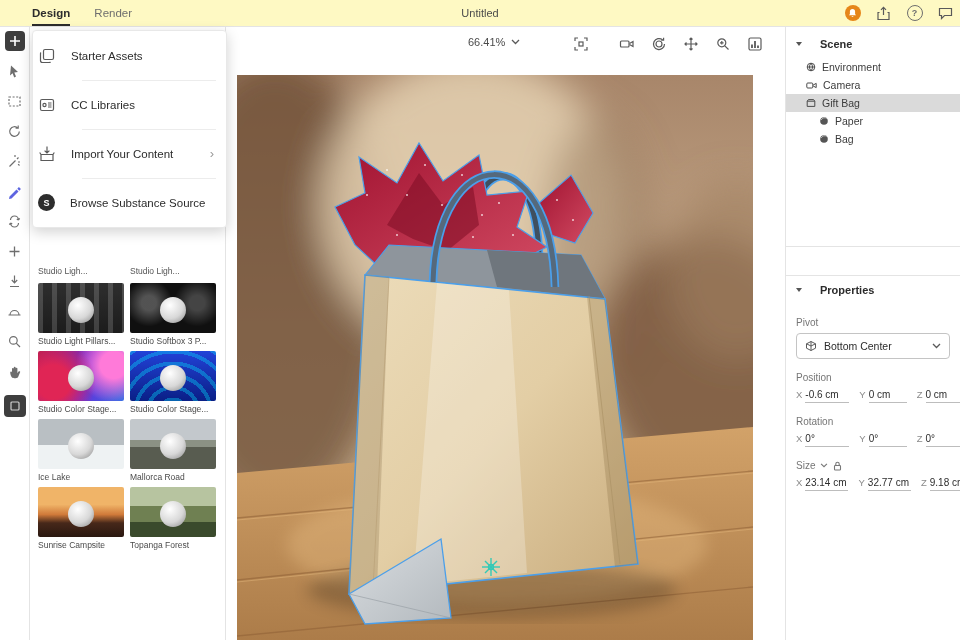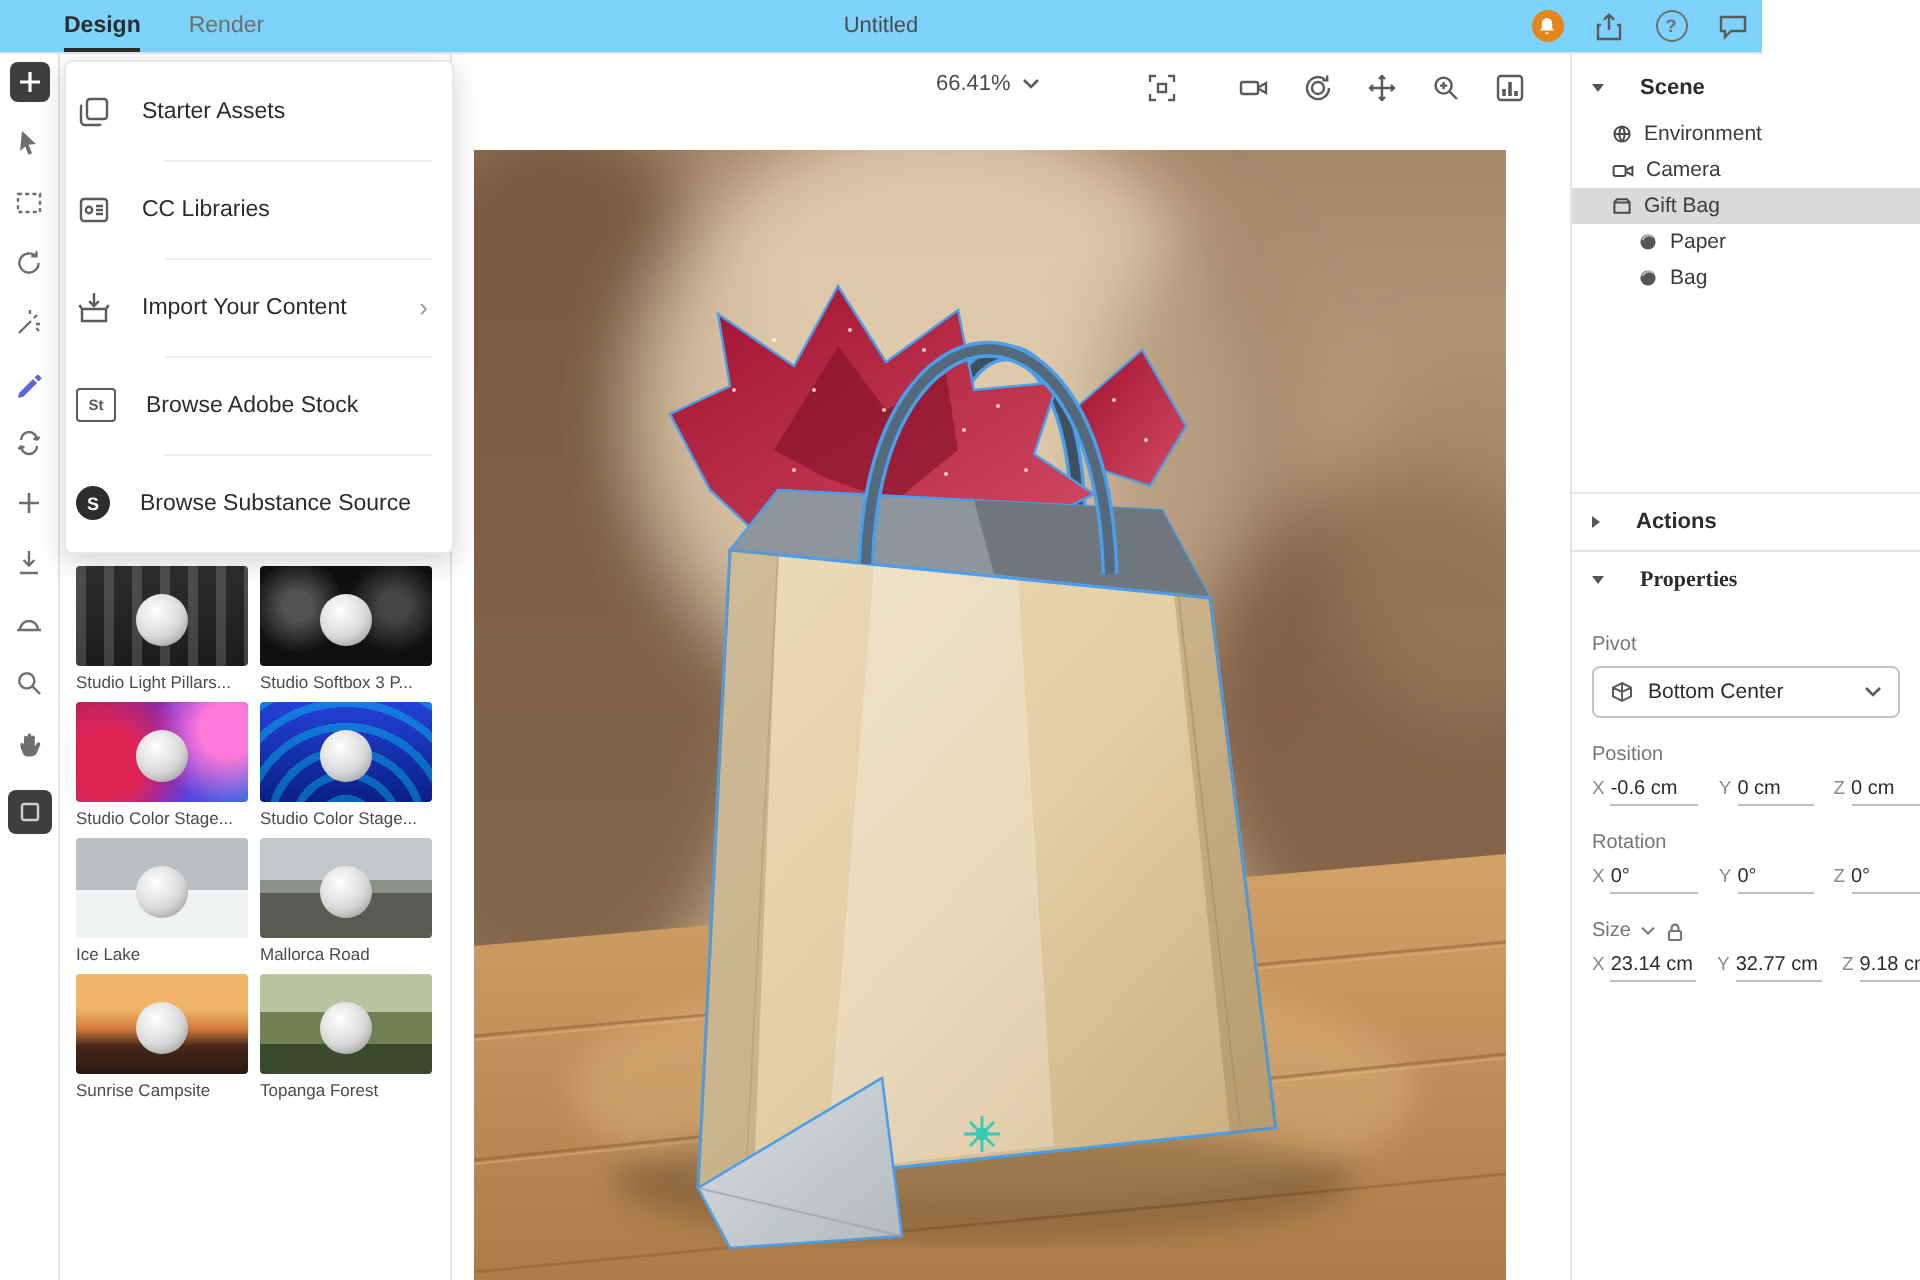--- a/index.html
+++ b/index.html
@@ -1,19 +1,19 @@
 <!DOCTYPE html>
 <html><head>
 <meta charset="utf-8">
 <style>
   html,body{margin:0;padding:0;background:#fff;font-family:"Liberation Sans",sans-serif;-webkit-font-smoothing:antialiased;}
   #stage{position:relative;width:960px;height:640px;overflow:hidden;background:#fff;color:#2c2c2c;}
   svg{display:block}
   
-  #topbar{position:absolute;left:0;top:0;width:881px;height:26px;background:#7dd3fc;border-bottom:1px solid #e4e4e4;z-index:30;}
+  #topbar{position:absolute;left:0;top:0;width:960px;height:26px;background:#fef9c3;border-bottom:1px solid #e4e4e4;z-index:30;}
   .tabs{position:absolute;left:32px;top:0;height:26px;display:flex;}
   .tab{height:26px;display:flex;align-items:center;font-size:11.5px;color:#6e6e6e;margin-right:24px;cursor:pointer;}
   .tab.active{color:#2c2c2c;font-weight:700;box-shadow:inset 0 -2px 0 #2c2c2c;}
   .doc-title{position:absolute;left:0;right:0;top:0;height:26px;display:flex;align-items:center;justify-content:center;font-size:11px;color:#4b4b4b;pointer-events:none;}
   .top-icons{position:absolute;right:6px;top:0;height:26px;display:flex;align-items:center;gap:14px;}
   .top-icons .ic{width:17px;height:17px;display:flex;align-items:center;justify-content:center;}
   .badge-circle{width:16px;height:16px;border-radius:50%;background:#E68619;display:flex;align-items:center;justify-content:center;}
   .help-circle{width:14px;height:14px;border-radius:50%;border:1.2px solid #6e6e6e;color:#6e6e6e;font-size:9px;display:flex;align-items:center;justify-content:center;font-weight:700;}
   
   #ltools{position:absolute;left:0;top:26px;width:30px;height:614px;background:#fff;border-right:1px solid #e4e4e4;display:flex;flex-direction:column;align-items:center;padding-top:5px;gap:10px;z-index:25;box-sizing:border-box;}
@@ -256,24 +256,20 @@
     <div class="menu-item">
       <span>
         <svg width="18" height="18" viewBox="0 0 18 18" fill="none" stroke="#5a5a5a" stroke-width="1.2">
             <path d="M9,1.5 V8 M6.6,5.6 L9,8 L11.4,5.6 M3,9.5 h12 v6 h-12 z M3,9.5 l-1.3,-2 M15,9.5 l1.3,-2"></path>
           </svg>
       </span>
       <span class="mlabel">Import Your Content</span>
       <span class="mchev">›</span>
     </div>
     <div class="menu-item">
-      <span class="st-badge">St</span>
-      <span class="mlabel">Browse Adobe Stock</span>
-    </div>
-    <div class="menu-item">
       <span class="sub-badge">S</span>
       <span class="mlabel">Browse Substance Source</span>
     </div>
   </div>
 
   <div id="canvas">
     <div class="zoom-ctrl">
       <span>66.41%</span>
       <svg width="9" height="6" viewBox="0 0 9 6" fill="none" stroke="#5a5a5a" stroke-width="1.3">
           <path d="M1,1 L4.5,4.5 L8,1"></path>
@@ -463,28 +459,24 @@
       <div class="scene-row ind">
         <svg width="10" height="10" viewBox="0 0 10 10">
             <circle cx="5" cy="5" r="3.8" fill="#555"></circle>
             <path d="M2.2,4 a3.8,3.8 0 0 1 5.6,-1.6" stroke="#bbb" stroke-width="1" fill="none"></path>
           </svg>
         <span>Bag</span>
       </div>
     </div>
 
     <div class="hr" style="top:220px;"></div>
-    <div class="sec-head" style="position:absolute;top:221px;left:0;right:0;">
-      <span class="tri-right"></span>
-      <span>Actions</span>
-    </div>
     <div class="hr" style="top:249px;"></div>
 
     <div class="props">
-      <div class="sec-head" style="padding:0;font-family:Liberation Serif, serif;">
+      <div class="sec-head" style="padding:0;">
         <span class="tri-down"></span>
         <span>Properties</span>
       </div>
 
       <div class="plabel">Pivot</div>
       <div class="pivot-select">
         <svg width="12" height="12" viewBox="0 0 12 12" fill="none" stroke="#5a5a5a" stroke-width="1">
             <path d="M6,1.5 L10.5,3.8 V8.2 L6,10.5 L1.5,8.2 V3.8 Z M6,1.5 V6 M1.5,3.8 L6,6 L10.5,3.8 M6,6 V10.5"></path>
           </svg>
         <span>Bottom Center</span>

